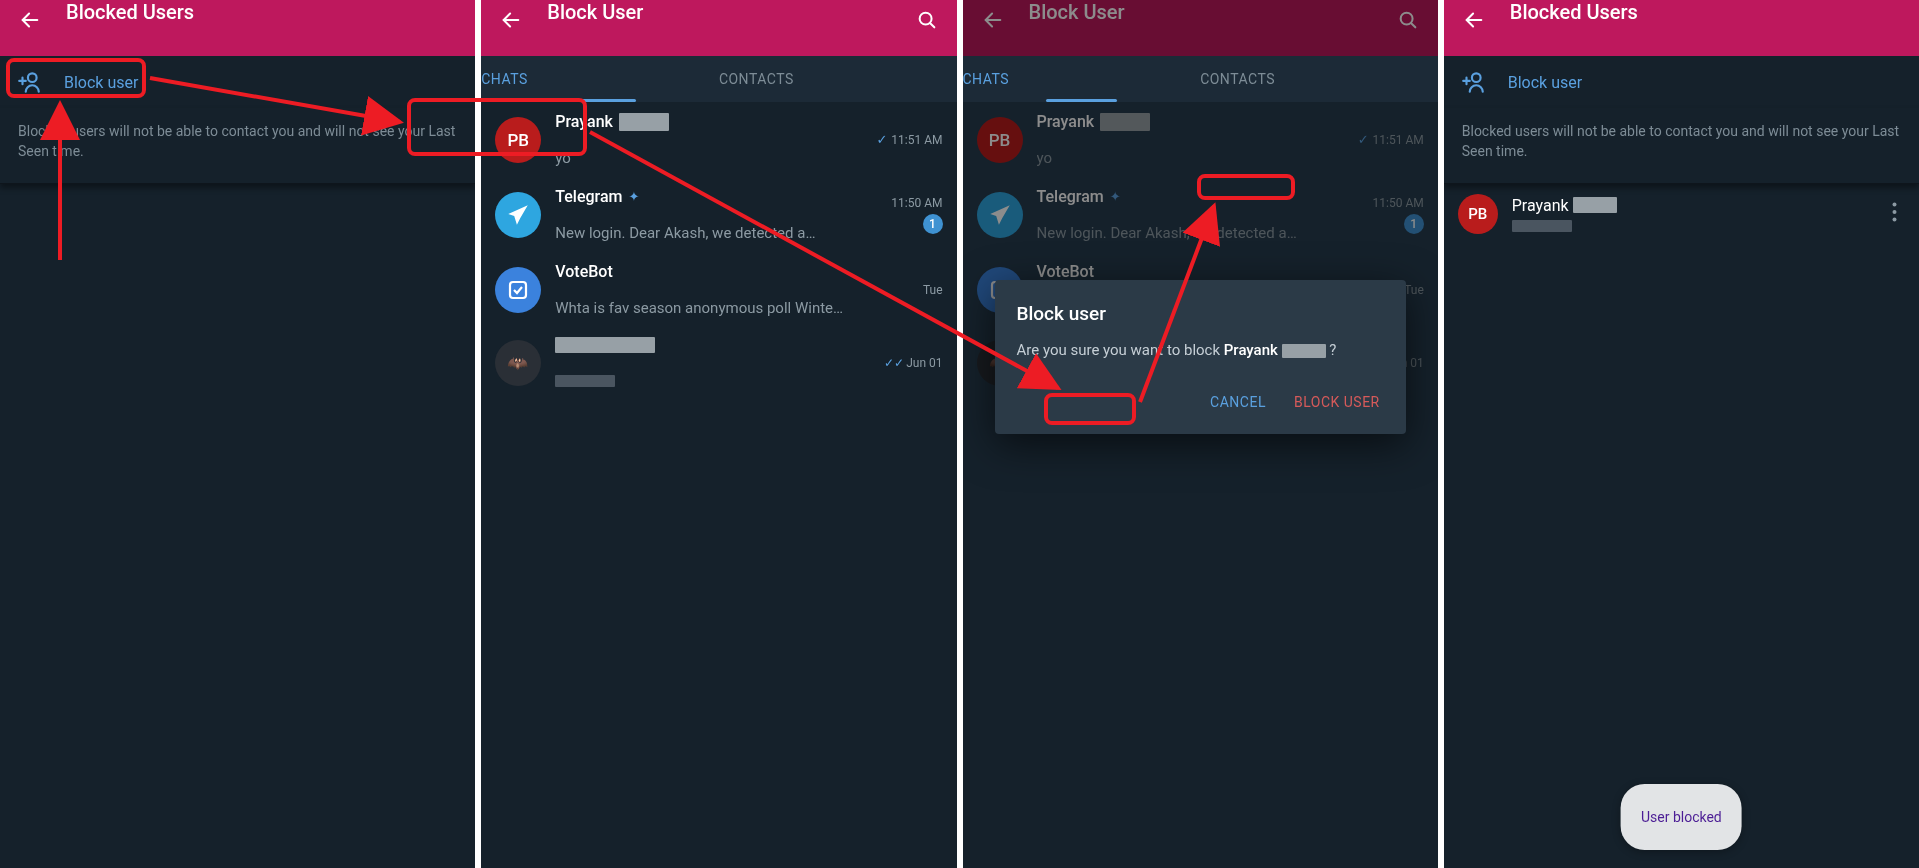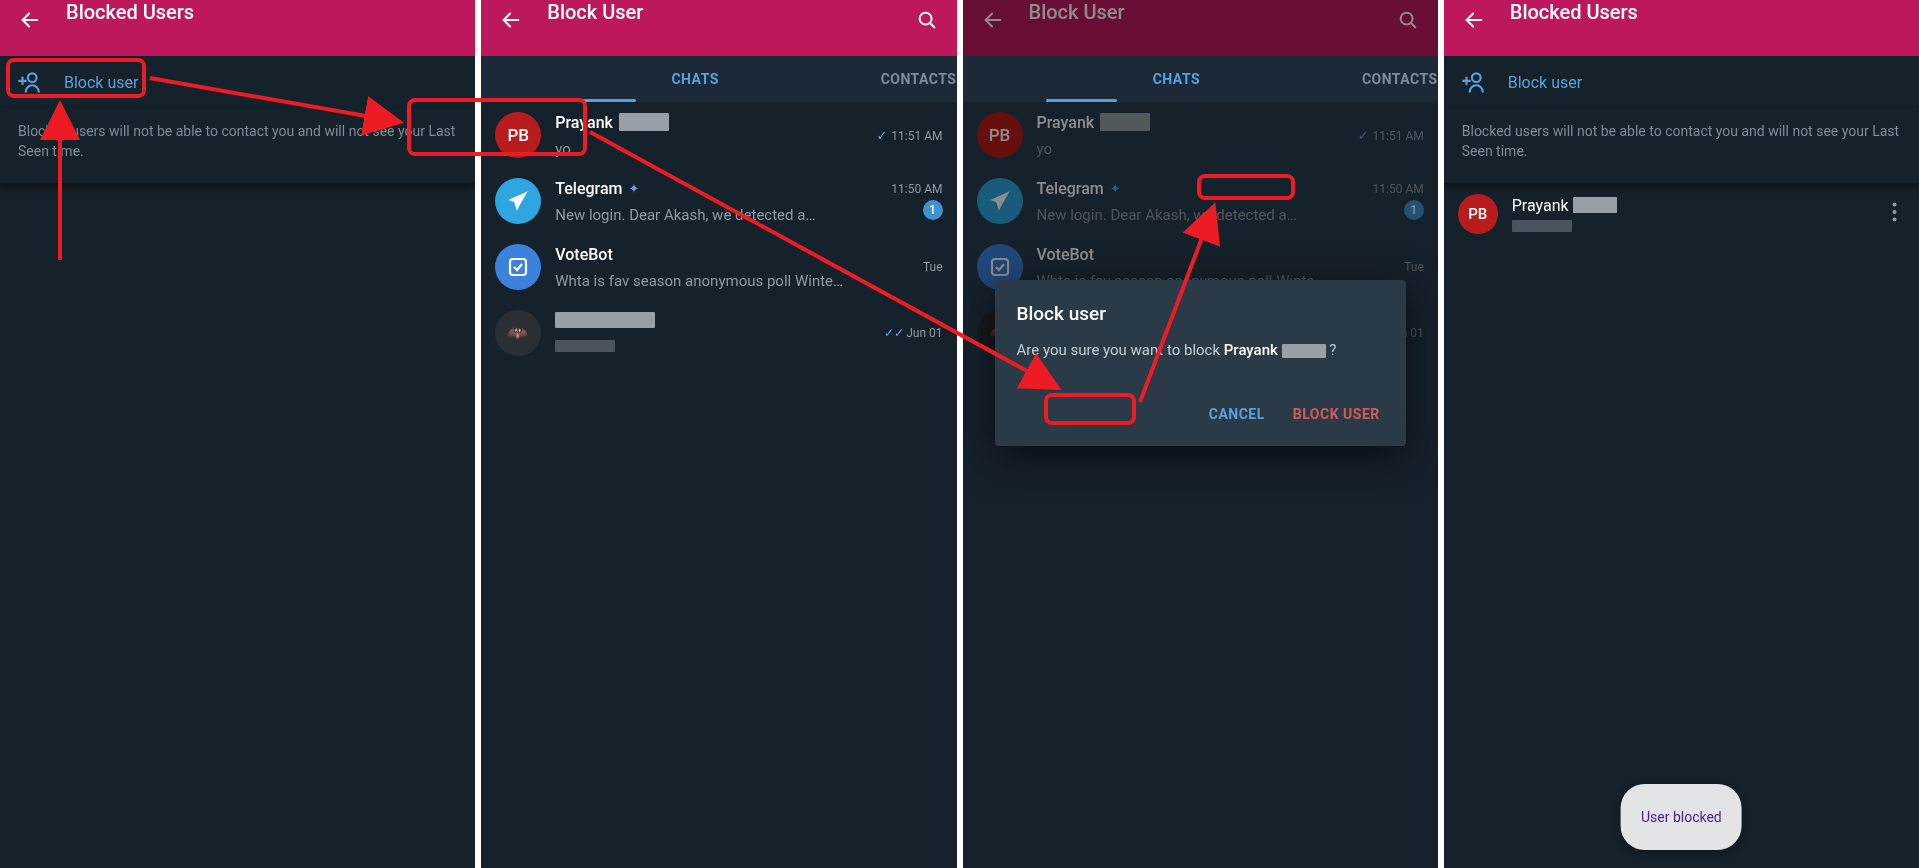--- a/index.html
+++ b/index.html
@@ -82,23 +82,23 @@
   }
   .tabs {
     display: flex;
     height: 46px;
     background: #1c2a37;
   }
   .tab {
     flex: 1;
     display: flex;
     align-items: center;
-    justify-content: flex-end;
+    justify-content: flex-start;
     font-size: 14px;
-    font-weight: 700;
+    font-weight: 400;
     letter-spacing: 0.5px;
     color: #7d8c96;
     cursor: pointer;
     position: relative;
   }
   .tab.active { color: #5aa0df; }
   .tab.active::after {
     content: "";
     position: absolute;
     bottom: 0;
@@ -144,21 +144,21 @@
     align-items: center;
     gap: 6px;
   }
   .verified { color:#5aa0df; font-size:13px; }
   .chat-preview {
     color: #8c9aa3;
     font-size: 15px;
     white-space: nowrap;
     overflow: hidden;
     text-overflow: ellipsis;
-    margin-top: 8px;
+    margin-top: 18px;
   }
   .chat-meta {
     text-align: right;
     margin-left: 16px;
     flex-shrink:0;
   }
   .chat-time {
     color: #8c9aa3;
     font-size: 12px;
   }
@@ -217,21 +217,21 @@
     border-radius: 4px;
     padding: 22px 22px 10px 22px;
     color: #fff;
     box-shadow: 0 10px 40px rgba(0,0,0,0.6);
     z-index: 10;
   }
   .dialog-title { font-size: 19px; font-weight: 500; margin-bottom: 14px; color:#fff; }
   .dialog-msg { font-size: 15px; color: #c5ced5; line-height:1.5; }
   .dialog-msg b { color:#fff; font-weight:500; }
   .dialog-actions { display:flex; justify-content:flex-end; gap: 20px; margin-top:24px; padding-bottom:6px; }
-  .dialog-btn { font-size:14px; font-weight:700; letter-spacing:0.5px; color:#5aa0df; cursor:pointer; padding:8px 4px;margin-top:12px; }
+  .dialog-btn { font-size:14px; font-weight:400; letter-spacing:0.5px; color:#5aa0df; cursor:pointer; padding:8px 4px; }
   .dialog-btn.danger { color:#d65a5a; }
   
   .hl {
     position: absolute;
     border: 4px solid #ed1c24;
     border-radius: 8px;
     pointer-events: none;
     z-index: 50;
   }
   svg.arrows {

